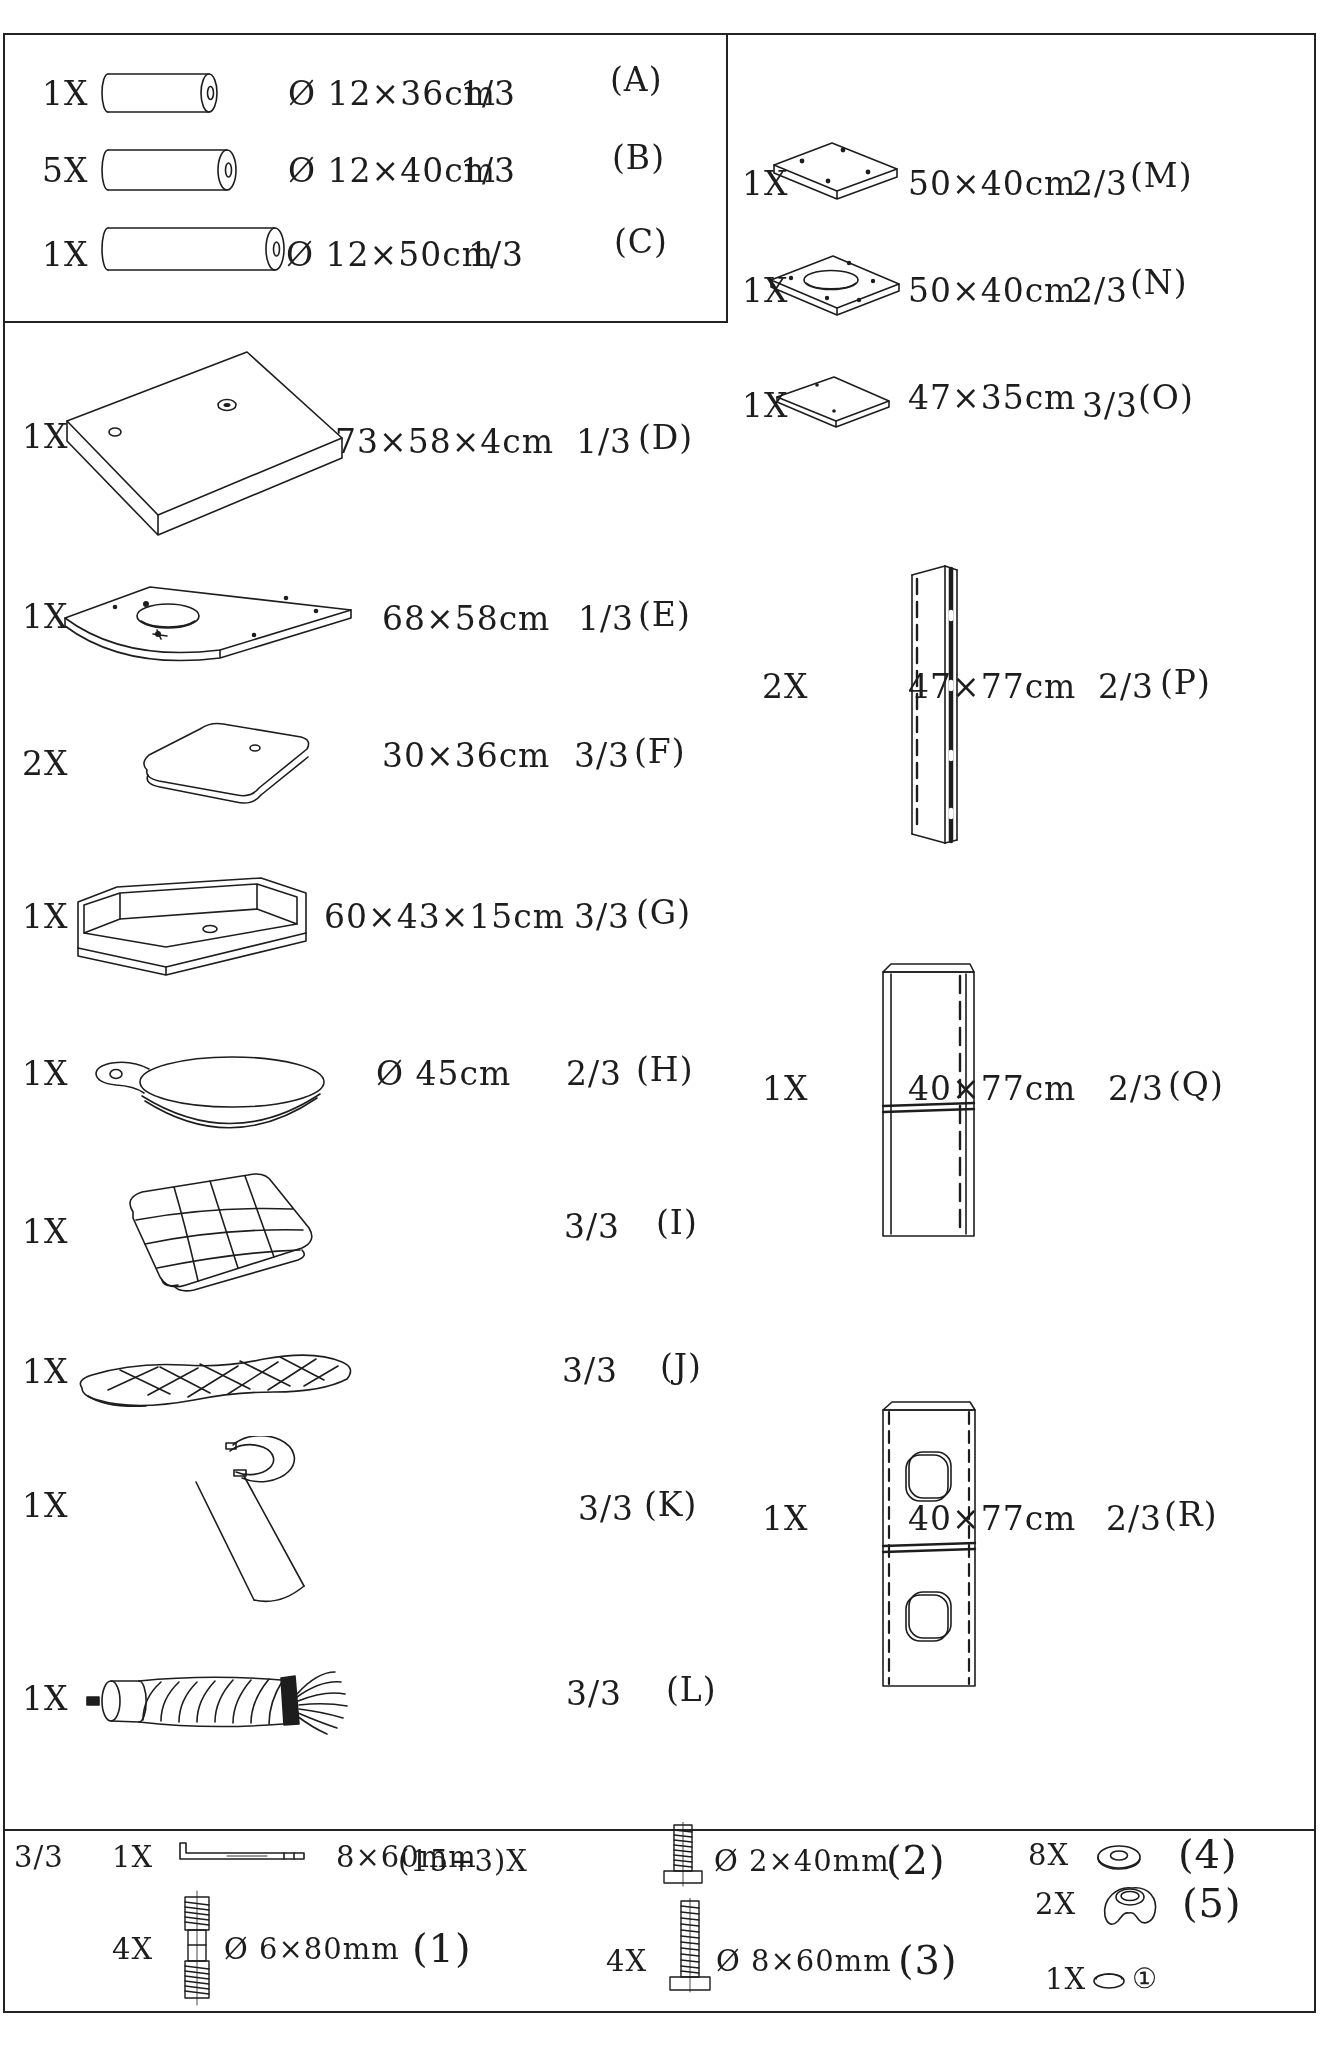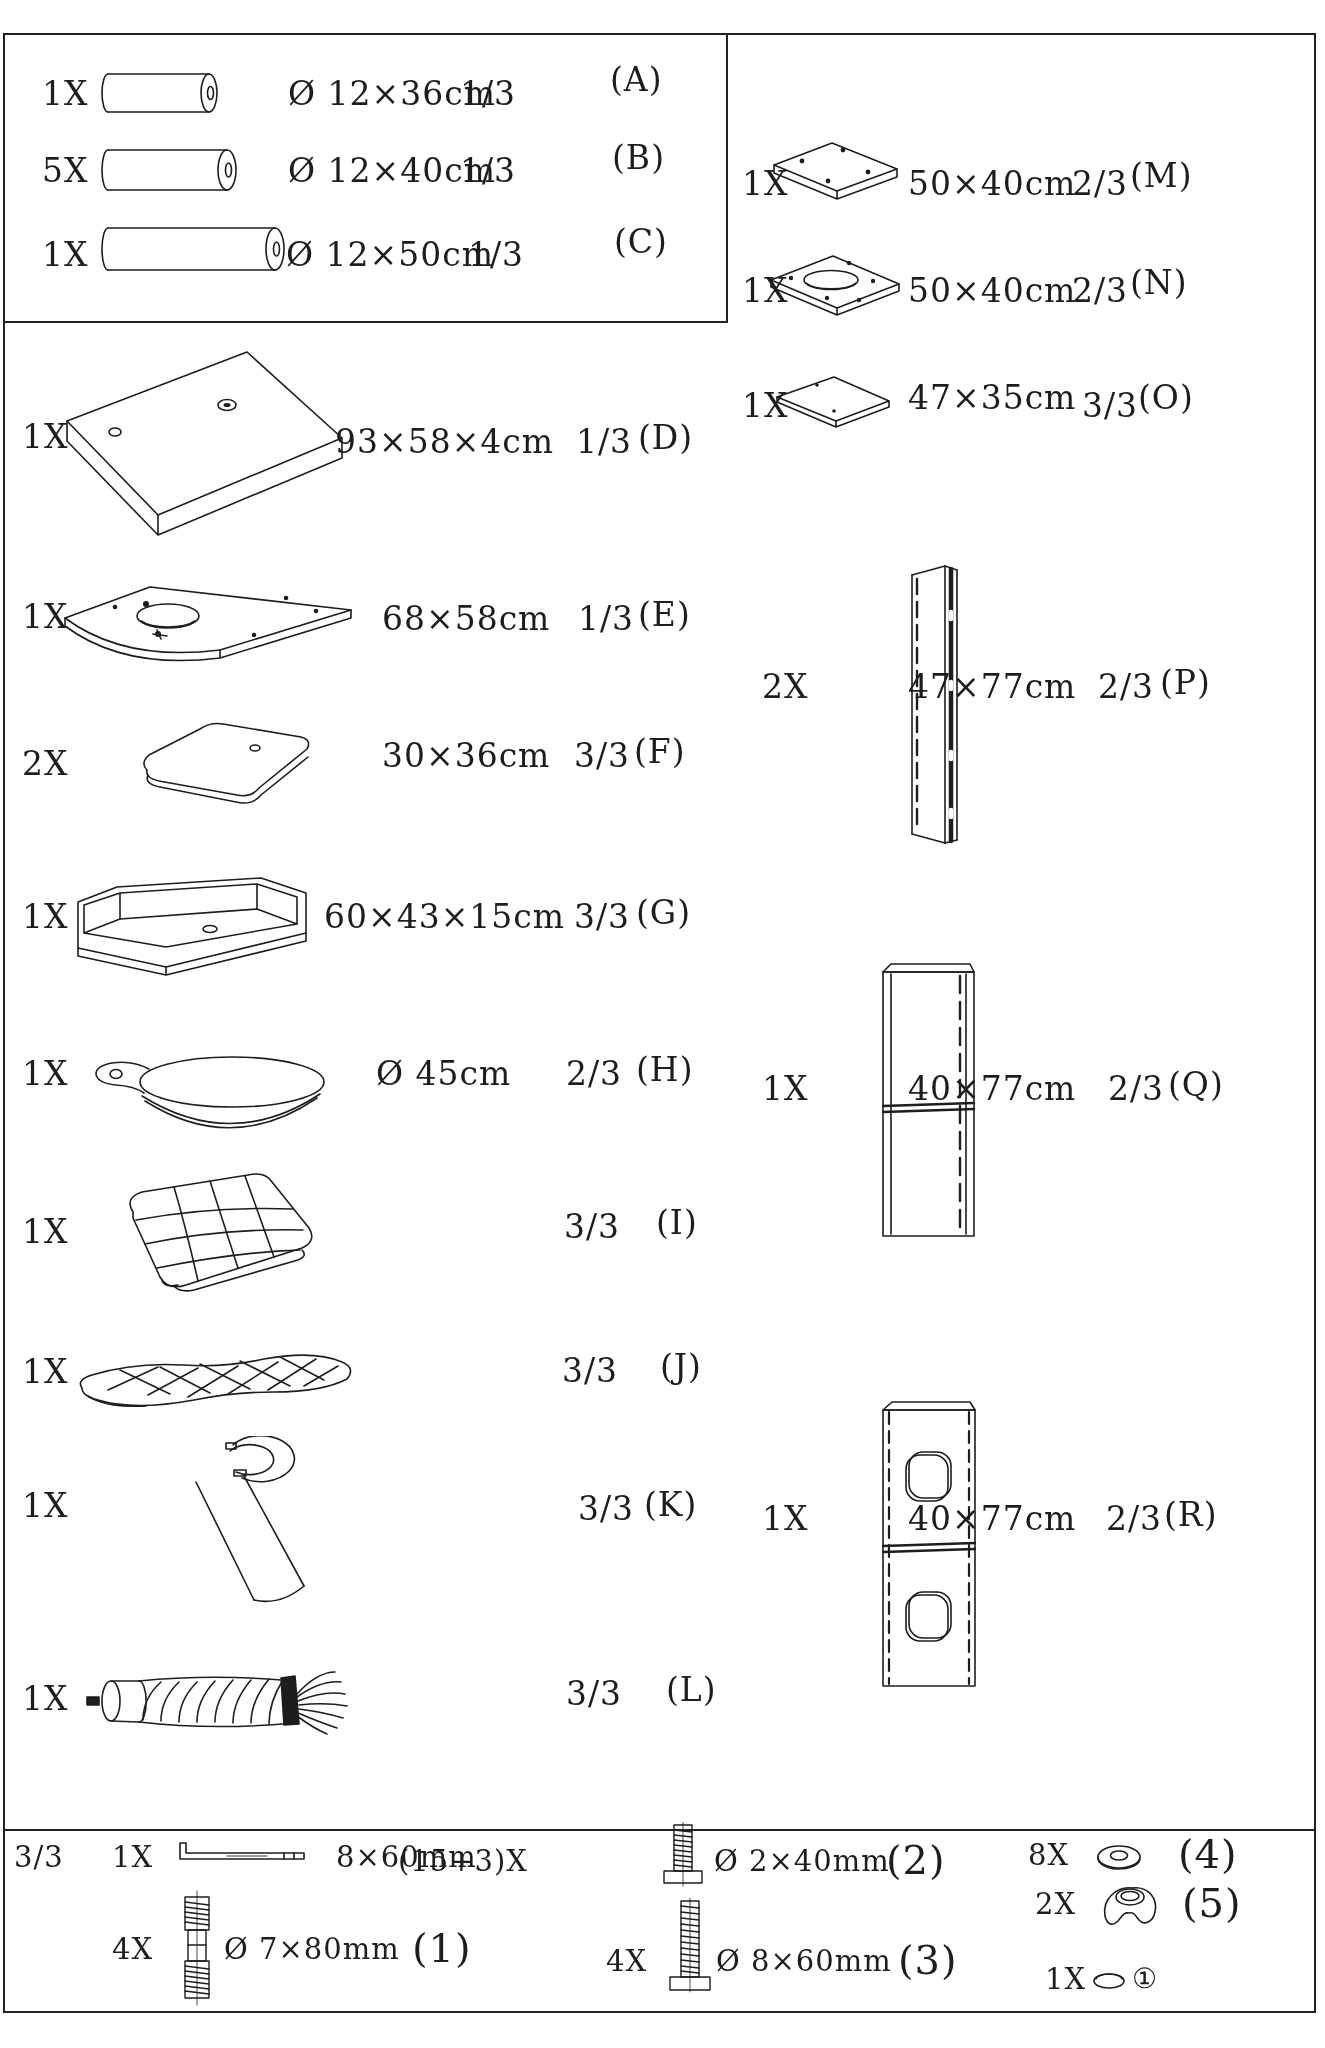--- a/index.html
+++ b/index.html
@@ -65,21 +65,21 @@
   <span class="t" style="left:22px;top:419px">1X</span>
   <svg class="art" style="left:55px;top:345px" width="295" height="195" viewBox="0 0 295 195">
     <g stroke="#1d1d1d" stroke-width="1.6" fill="none" stroke-linecap="round" stroke-linejoin="round">
       <polygon points="12,76 192,7 287,93 103,170"></polygon>
       <path d="M12,76 L12,96 L103,190 L103,170 M103,190 L287,113 L287,93"></path>
       <ellipse cx="60" cy="87" rx="6" ry="4"></ellipse>
         <ellipse cx="172" cy="60" rx="9" ry="5.5"></ellipse>
     </g>
     <ellipse cx="172" cy="60" rx="3.5" ry="2" fill="#1d1d1d"></ellipse>
   </svg>
-  <span class="t" style="left:335px;top:424px">93×58×4cm</span>
+  <span class="t" style="left:335px;top:424px">73×58×4cm</span>
   <span class="t" style="left:576px;top:424px">1/3</span>
   <span class="t" style="left:638px;top:420px">(D)</span>
 
   <span class="t" style="left:22px;top:599px">1X</span>
   <svg class="art" style="left:58px;top:578px" width="300" height="95" viewBox="0 0 300 95">
     <g stroke="#1d1d1d" stroke-width="1.6" fill="none" stroke-linecap="round" stroke-linejoin="round">
       <path d="M7,40 L92,9 L293,32 L162,72 Q66,84 7,40 Z"></path>
       <path d="M7,40 L7,48 Q66,92 162,80 L162,72 M162,80 L293,40 L293,32"></path>
       <ellipse cx="110" cy="38" rx="31" ry="12"></ellipse>
       <path d="M83,43 A31,12 0 0 0 137,43"></path>
@@ -308,21 +308,21 @@
     <g stroke="#1d1d1d" stroke-width="1.4" fill="none" stroke-linecap="round" stroke-linejoin="round">
       <path d="M17,1 L17,115" stroke-width="0.8"></path>
       <rect x="5" y="7" width="24" height="33"></rect>
       <path d="M5,12 l24,3 M5,17 l24,3 M5,22 l24,3 M5,27 l24,3 M5,32 l24,3"></path>
       <rect x="8" y="40" width="18" height="31"></rect>
       <path d="M8,55 L26,55"></path>
       <rect x="5" y="71" width="24" height="37"></rect>
       <path d="M5,76 l24,3 M5,81 l24,3 M5,86 l24,3 M5,91 l24,3 M5,96 l24,3 M5,101 l24,3"></path>
     </g>
   </svg>
-  <span class="t hw" style="left:224px;top:1934px">Ø 7×80mm</span>
+  <span class="t hw" style="left:224px;top:1934px">Ø 6×80mm</span>
   <span class="t hid" style="left:412px;top:1926px">(1)</span>
 
   <span class="t hw" style="left:398px;top:1846px">(15+3)X</span>
   <svg class="art" style="left:662px;top:1822px" width="42" height="66" viewBox="0 0 42 66">
     <g stroke="#1d1d1d" stroke-width="1.4" fill="none" stroke-linecap="round" stroke-linejoin="round">
       <path d="M21,0 L21,64" stroke-width="0.8"></path>
       <rect x="12" y="3" width="18" height="46"></rect>
       <path d="M12,8 l18,2 M12,13 l18,2 M12,18 l18,2 M12,23 l18,2 M12,28 l18,2 M12,33 l18,2 M12,38 l18,2 M12,43 l18,2"></path>
       <rect x="2" y="49" width="38" height="12"></rect>
     </g>

